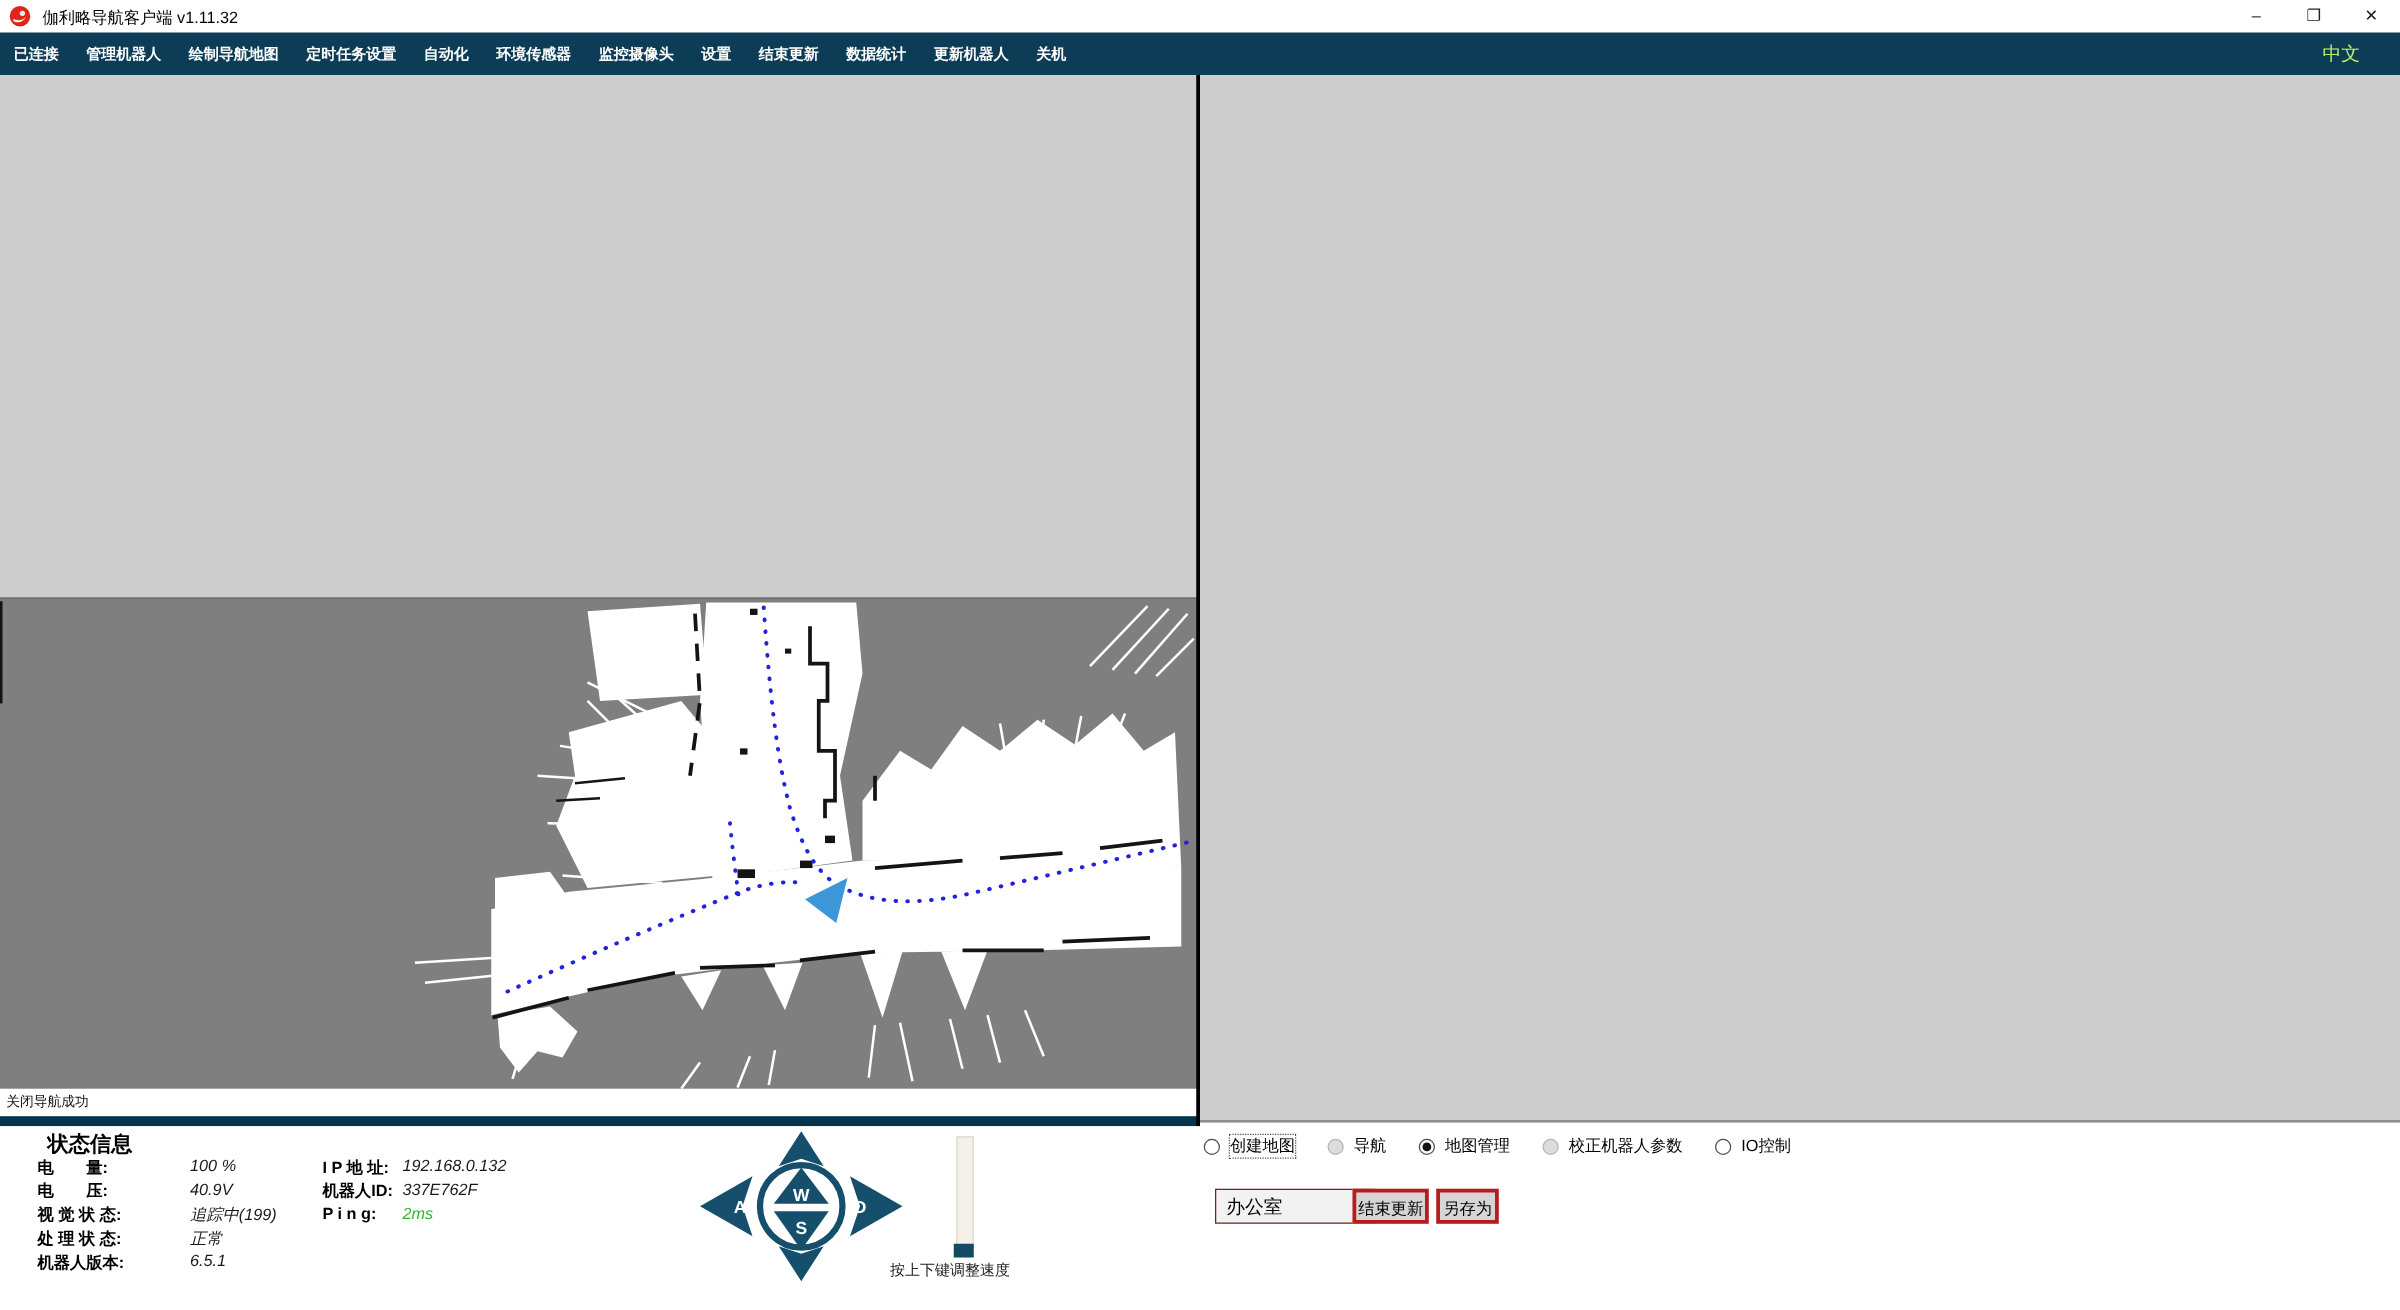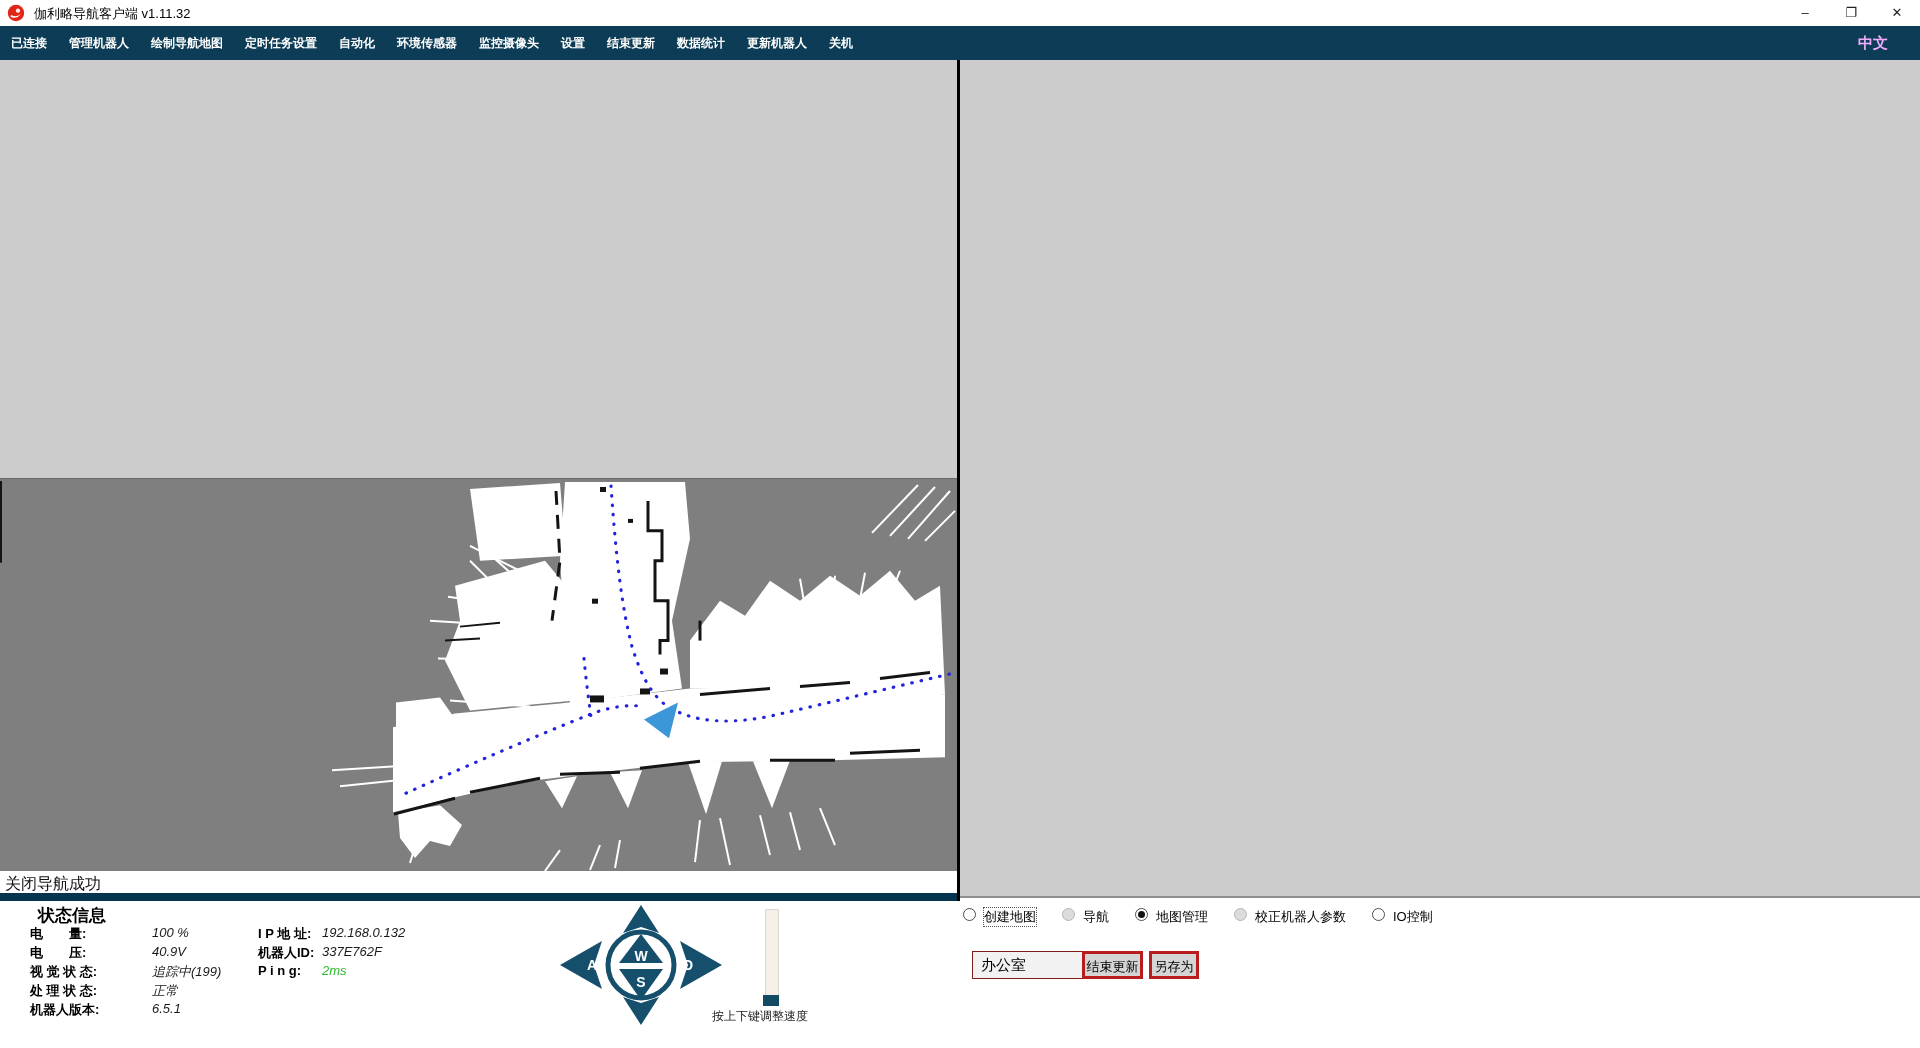--- a/index.html
+++ b/index.html
@@ -10,48 +10,48 @@
   .app-logo{position:absolute;left:7px;top:4px;width:18px;height:18px;}
   .title-text{position:absolute;left:34px;top:5px;font-size:13px;color:#000;white-space:nowrap;}
   .winbtn{position:absolute;top:0;width:46px;height:26px;text-align:center;line-height:26px;
           font-size:13px;color:#222;cursor:default;}
   .winbtn.min{right:92px}.winbtn.res{right:46px}.winbtn.cls{right:0}
   
   .menubar{position:absolute;left:0;top:26px;width:1920px;height:34px;background:#0d3d56;
            display:flex;align-items:center;}
   .menubar .mi{color:#fff;font-size:12px;font-weight:600;padding:0 11px;line-height:34px;white-space:nowrap;}
   .menubar .spacer{flex:1}
-  .menubar .lang{color:#f0abfc;font-size:15px;font-weight:700;padding-right:32px;}
+  .menubar .lang{color:#bef264;font-size:15px;font-weight:400;padding-right:32px;}
   
   .workspace{position:absolute;left:0;top:60px;width:1920px;height:841px;}
   .left-pane{position:absolute;left:0;top:0;width:958px;height:841px;background:#cccccc;}
   .camera-area{position:absolute;left:0;top:0;width:958px;height:418px;background:#cccccc;}
   .map-area{position:absolute;left:0;top:418px;width:958px;height:393px;background:#7f7f7f;border-top:1px solid #6b6b6b;box-sizing:border-box;}
   .map-status-strip{position:absolute;left:0;top:811px;width:958px;height:22px;background:#ffffff;}
-  .map-status-strip span{position:absolute;left:5px;top:3px;font-size:16px;color:#111;}
+  .map-status-strip span{position:absolute;left:5px;top:3px;font-size:11px;color:#111;}
   .navy-bar{position:absolute;left:0;top:833px;width:958px;height:8px;background:#05344e;}
   .pane-divider{position:absolute;left:957px;top:0;width:3px;height:841px;background:#000;}
   .right-pane{position:absolute;left:960px;top:0;width:960px;height:836px;background:#cccccc;border-bottom:2px solid #8f8f8f;}
   
   .bottom-panel{position:absolute;left:0;top:901px;width:1920px;height:139px;background:#ffffff;}
   .sp-title{position:absolute;left:38px;top:3px;font-size:17px;font-weight:bold;color:#000;}
   .srow{position:absolute;height:18px;font-size:13px;white-space:nowrap;}
   .srow .lab{position:absolute;left:0;font-weight:bold;color:#000;}
   .srow .val{position:absolute;left:122px;font-style:italic;color:#1a1a1a;}
   .srow.rcol .lab{left:0;}
   .srow.rcol .val{left:64px;}
   .val.green{color:#2eb82e;}
   
   .wasd{position:absolute;left:556px;top:3px;width:170px;height:122px;}
   .slider-track{position:absolute;left:765px;top:8px;width:12px;height:88px;background:#f4f0e7;border:1px solid #dcd8cc;}
   .slider-handle{position:absolute;left:763px;top:94px;width:16px;height:11px;background:#134a63;}
   .slider-hint{position:absolute;left:712px;top:107px;font-size:12px;color:#222;}
   
   .modes{position:absolute;left:963px;top:7px;display:flex;align-items:center;}
-  .mode{display:flex;align-items:flex-start;margin-right:26px;}
+  .mode{display:flex;align-items:center;margin-right:26px;}
   .radio{width:13px;height:13px;border-radius:50%;box-sizing:border-box;background:#fff;border:1px solid #4d4d4d;margin-right:8px;position:relative;}
   .radio.disabled{background:#dcdcdc;border-color:#b5b5b5;}
   .radio.selected::after{content:"";position:absolute;left:2px;top:2px;width:7px;height:7px;border-radius:50%;background:#111;}
   .mode .mlabel{font-size:13px;color:#000;}
   .mode .mlabel.focused{outline:1px dotted #555;}
   
   .map-select{position:absolute;left:972px;top:50px;width:128px;height:28px;background:#f2f2f2;border:1px solid #7f1d1d;box-sizing:border-box;}
   .map-select .sel-text{position:absolute;left:8px;top:4px;font-size:15px;color:#000;}
   .map-select .chev{position:absolute;right:6px;top:3px;font-size:13px;color:#a9a9a9;}
   .pbtn{position:absolute;top:50px;height:28px;background:#d5d5d5;border:3px solid #b91c1c;box-sizing:border-box;

